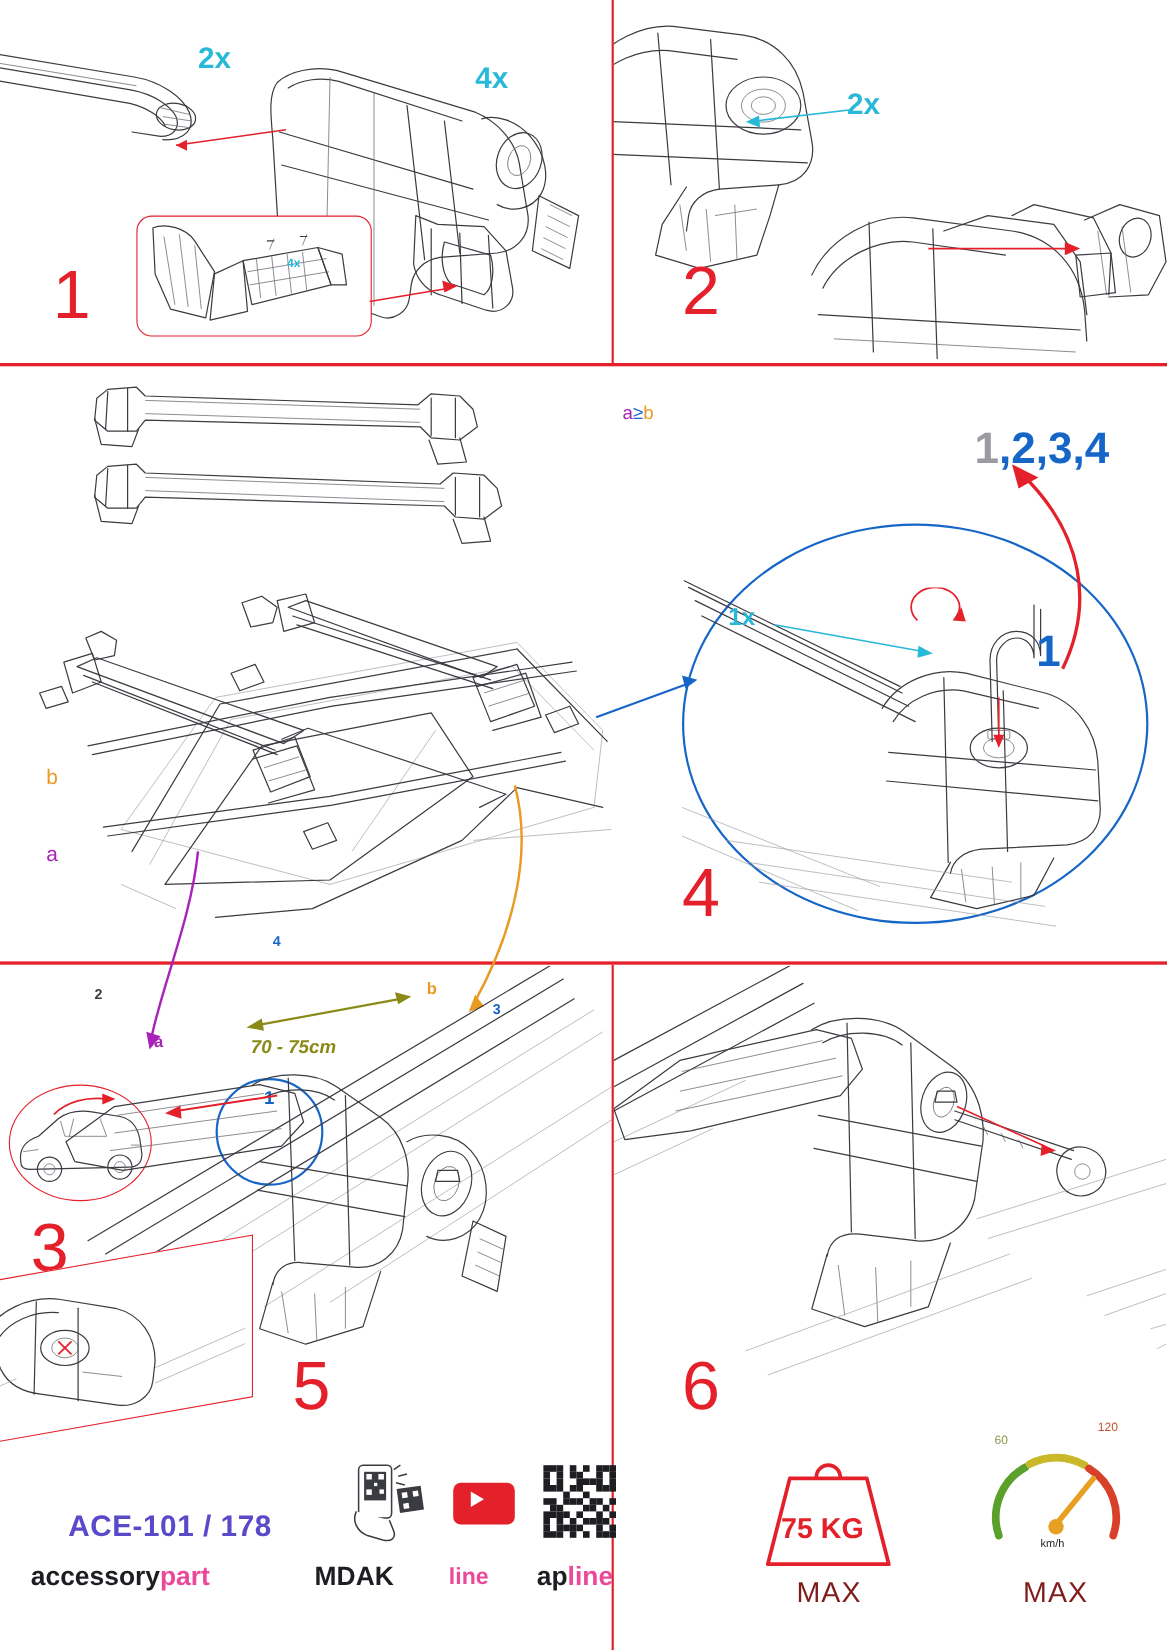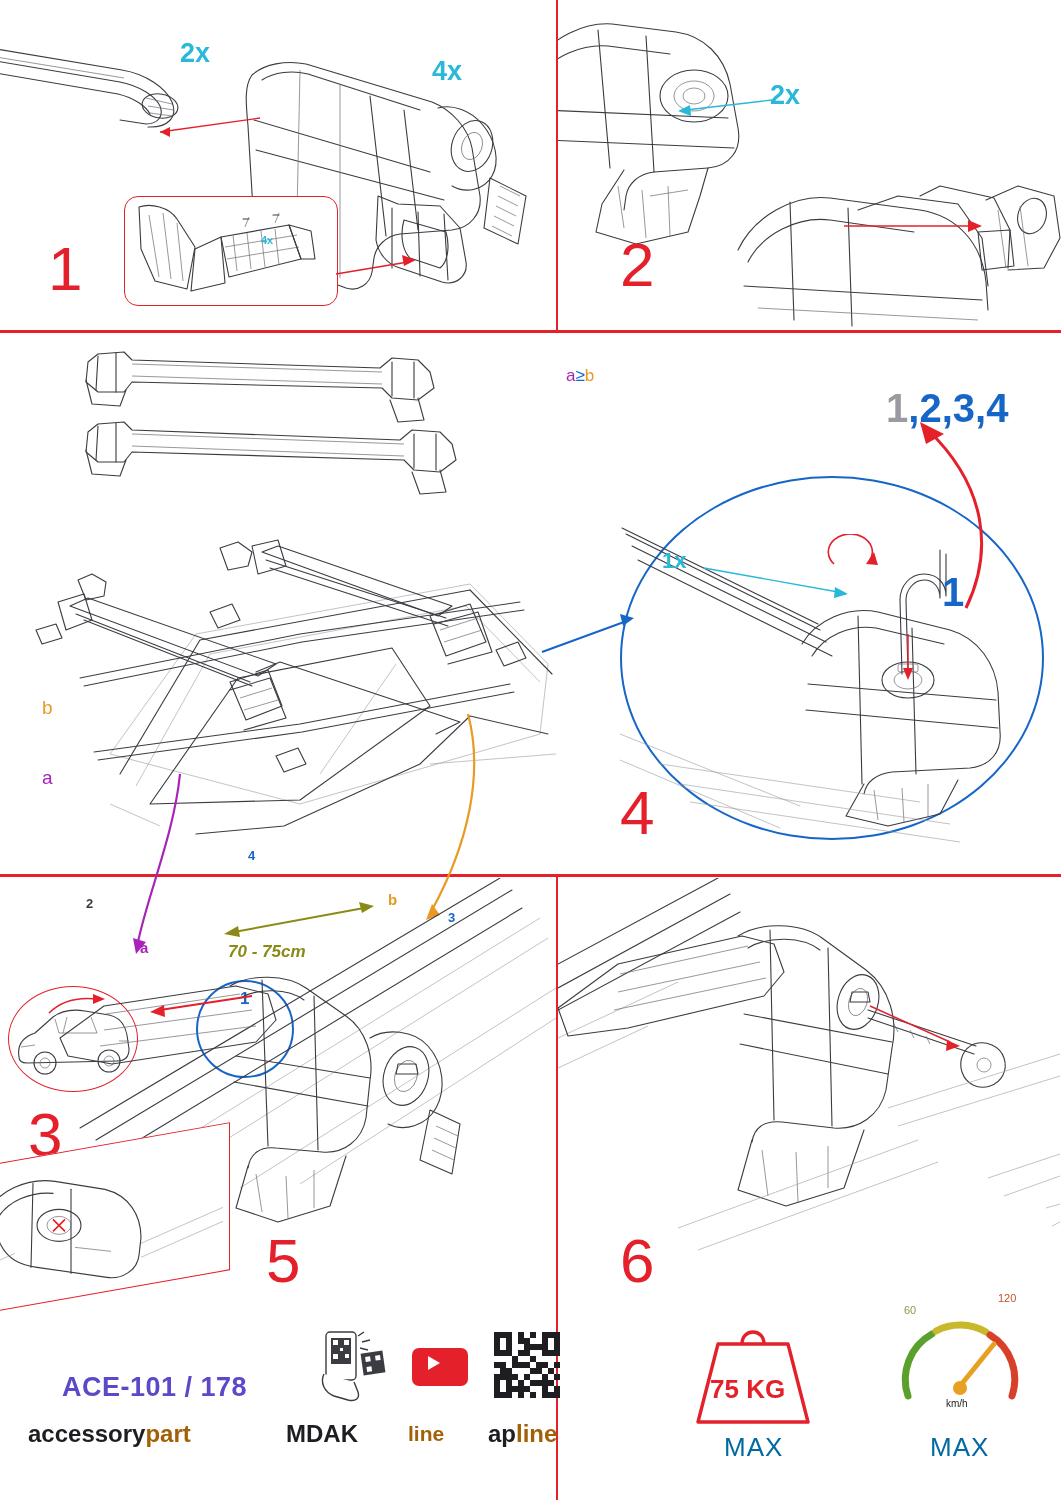--- a/index.html
+++ b/index.html
@@ -83,33 +83,33 @@
     font-weight: 700;
     color: #5a49c8;
     letter-spacing: 0.5px;
   }
   .brand {
     position: absolute;
     font-size: 24px;
     font-weight: 700;
   }
   .brand .dark { color: #1d1d22; }
-  .brand .red { color: #a16207; }
+  .brand .red { color: #ec4899; }
 
   .weight-label {
     position: absolute;
     font-size: 26px;
     font-weight: 700;
     color: #e4202a;
   }
   .max-label {
     position: absolute;
     font-size: 26px;
     font-weight: 400;
-    color: #0369a1;
+    color: #7f1d1d;
     letter-spacing: 1px;
   }
   .kmh {
     position: absolute;
     font-size: 10px;
     color: #1d1d22;
   }
   .gauge-num {
     position: absolute;
     font-size: 11px;

